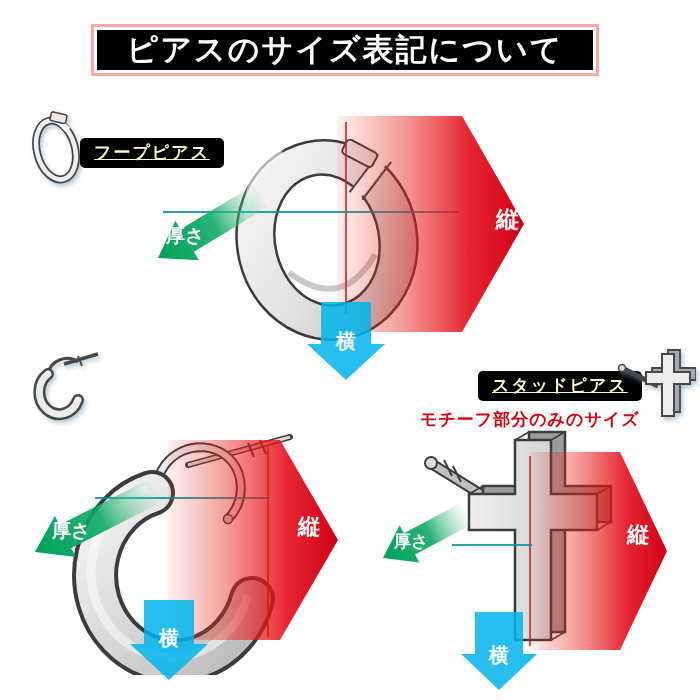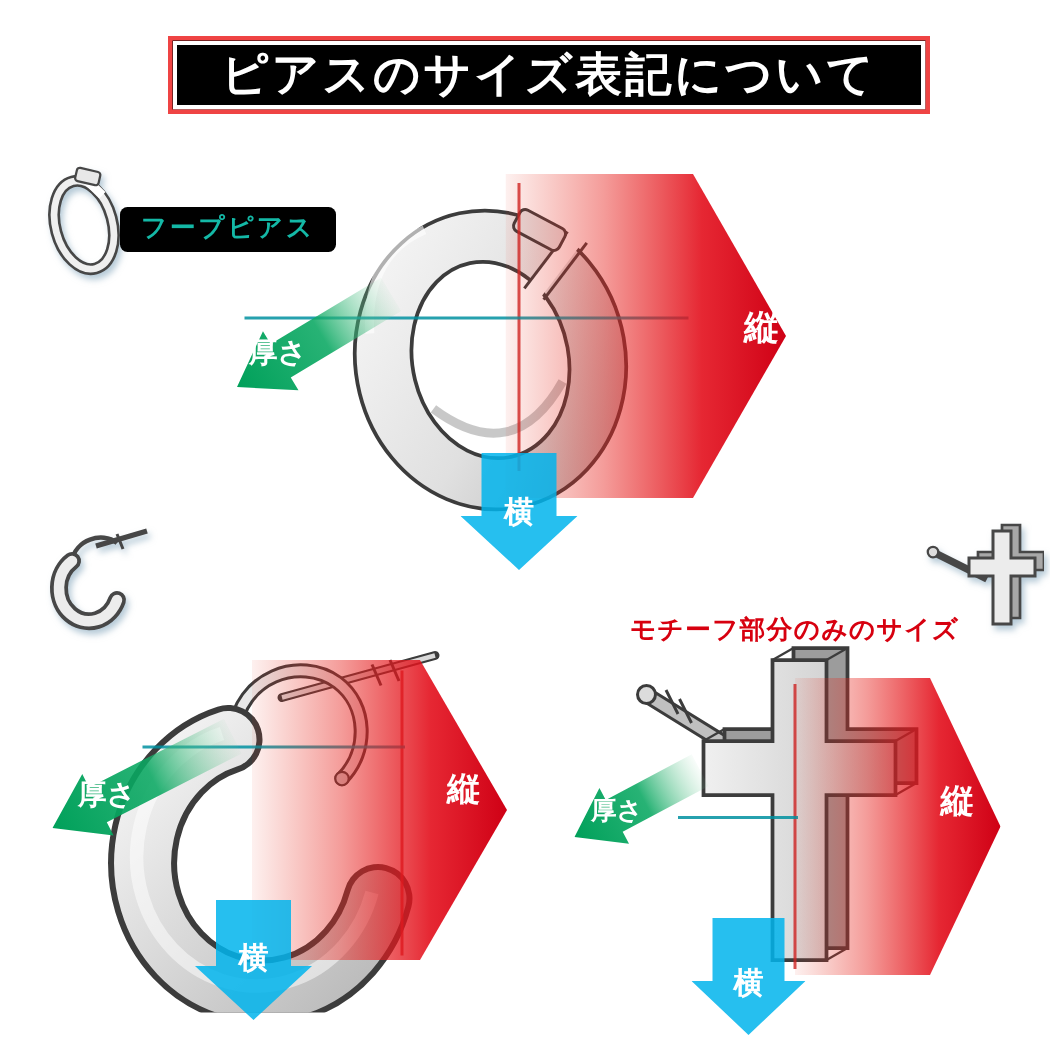--- a/index.html
+++ b/index.html
@@ -1,24 +1,24 @@
 <!DOCTYPE html>
 <html lang="ja"><head>
 <meta charset="utf-8">
 <style>
   html,body{margin:0;padding:0;background:#fff;}
   body{font-family:"DejaVu Sans","Liberation Sans",sans-serif;}
   .canvas{position:relative;width:700px;height:700px;background:#ffffff;overflow:hidden;}
   .abs{position:absolute;}
-  .title-banner{left:112px;top:24px;width:502px;height:46px;background:#000;border:3px solid #ef4444;
+  .title-banner{left:91px;top:24px;width:502px;height:46px;background:#000;border:3px solid #fca5a5;
     box-shadow:inset 0 0 0 3px #fff;display:flex;align-items:center;justify-content:center;z-index:6;}
   .title-text{color:#fff;font-size:31px;font-weight:bold;letter-spacing:2px;white-space:nowrap;
     font-family:"DejaVu Serif","Liberation Serif",serif;}
-  .pill{background:#000;color:#14b8a6;font-size:17px;font-weight:bold;letter-spacing:2px;
-    padding:5px 14px;border-radius:5px;z-index:6;white-space:nowrap;line-height:1.15;}
+  .pill{background:#000;color:#fef9c3;font-size:17px;font-weight:bold;letter-spacing:2px;
+    padding:5px 14px;border-radius:5px;z-index:6;white-space:nowrap;line-height:1.15;text-decoration:underline;}
   .note{color:#d7000f;font-size:17px;font-weight:bold;letter-spacing:1px;z-index:6;white-space:nowrap;}
   .mlabel{color:#fff;font-weight:bold;z-index:5;line-height:1;white-space:nowrap;}
   .vline{width:2px;background:rgba(204,34,34,0.8);z-index:2;}
   .hline{height:2px;background:rgba(0,145,160,0.85);z-index:2;}
   .arrow{z-index:3;}
   .illus{z-index:1;}
   .icon{z-index:6;filter:drop-shadow(2px 3px 2px rgba(110,150,175,0.5));}
 </style>
 </head>
 <body>
@@ -202,20 +202,21 @@
   <div class="abs pill" style="left:80px;top:138px">フープピアス</div>
 
   <svg class="abs icon" style="left:20px;top:348px" width="88" height="78" viewBox="0 0 88 78">
     <line x1="44" y1="16" x2="78" y2="6" stroke="#474747" stroke-width="3.5"></line>
     <line x1="58" y1="8" x2="62" y2="18" stroke="#474747" stroke-width="2"></line>
     <path d="M28,26 C30,12 48,6 58,14" fill="none" stroke="#474747" stroke-width="3"></path>
     <path d="M28,26 A20,22 0 1,0 58,52" fill="none" stroke="#474747" stroke-width="12" stroke-linecap="round"></path>
     <path d="M28,26 A20,22 0 1,0 58,52" fill="none" stroke="#ececec" stroke-width="7" stroke-linecap="round"></path>
   </svg>
 
+  <div class="abs pill" style="left:478px;top:371px">スタッドピアス</div>
   <svg class="abs icon" style="left:616px;top:348px" width="80" height="76" viewBox="0 0 80 76">
     <line x1="6" y1="20" x2="42" y2="38" stroke="#474747" stroke-width="5"></line>
     <circle cx="6" cy="20" r="3.5" fill="#dddddd" stroke="#474747" stroke-width="1.5"></circle>
     <path d="M46,6 h12 v18 h16 v12 h-16 v32 h-12 v-32 h-16 v-12 h16 z" transform="translate(6,-4)" fill="#a8a8a8" stroke="#474747" stroke-width="1.8"></path>
     <path d="M46,6 h12 v18 h16 v12 h-16 v32 h-12 v-32 h-16 v-12 h16 z" fill="#ececec" stroke="#474747" stroke-width="2"></path>
   </svg>
   <div class="abs note" style="left:420px;top:408px">モチーフ部分のみのサイズ</div>
 
 </div>
 

